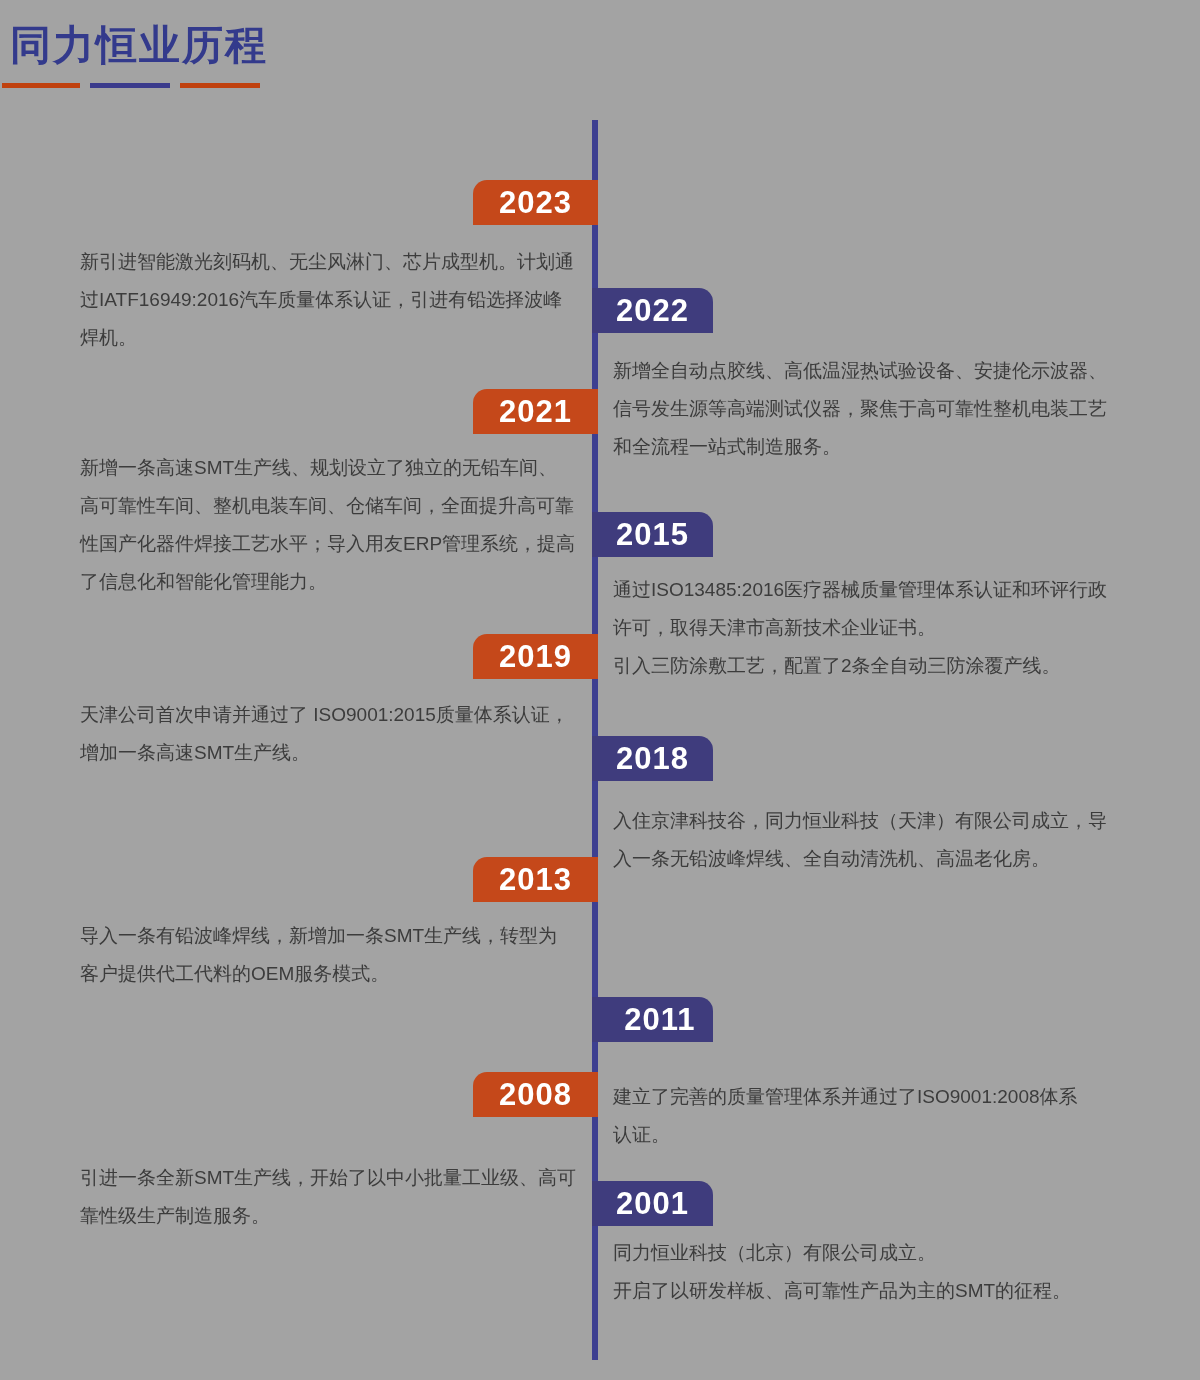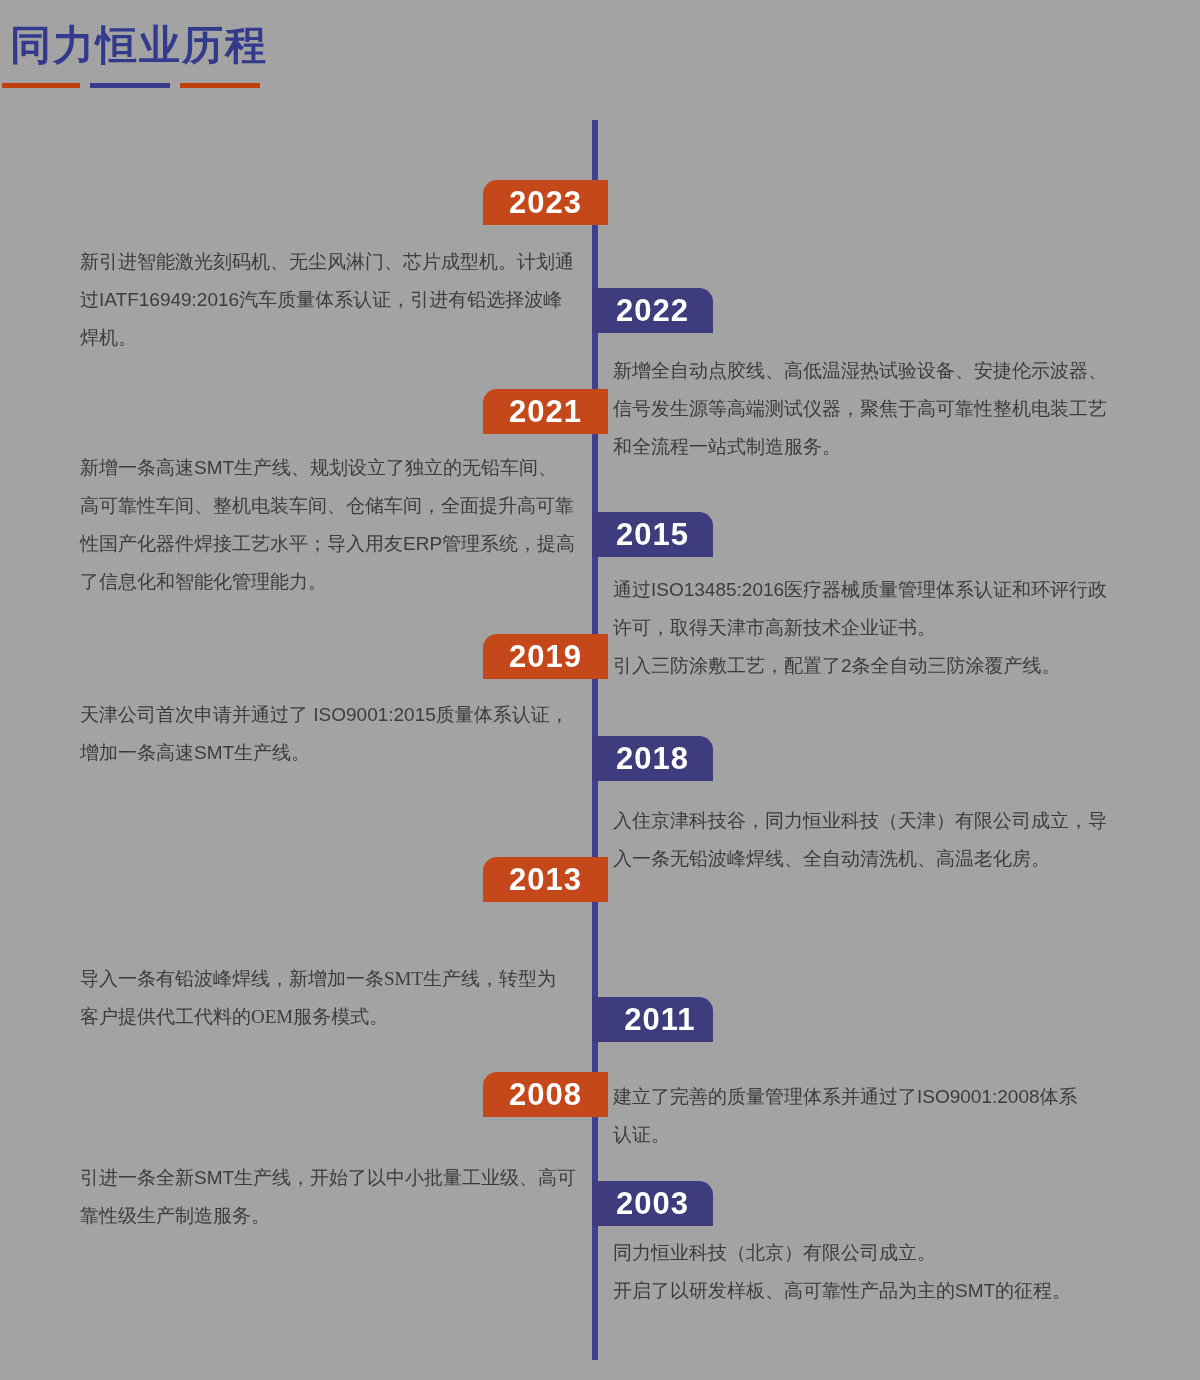--- a/index.html
+++ b/index.html
@@ -41,21 +41,21 @@
     height: 45px;
     line-height: 45px;
     text-align: center;
     color: #ffffff;
     font-weight: bold;
     font-size: 31px;
     letter-spacing: 1px;
     box-sizing: border-box;
   }
   .badge.left {
-    left: 483px;
+    left: 473px;
     width: 125px;
     border-radius: 14px 0 0 0;
     background: var(--badge-orange, #C5481A);
   }
   .badge.right {
     left: 592px;
     width: 121px;
     border-radius: 0 14px 0 0;
     background: var(--badge-blue, #3F3C7D);
   }
@@ -97,25 +97,25 @@
       <div class="desc right" style="top: 571px;">通过ISO13485:2016医疗器械质量管理体系认证和环评行政
 许可，取得天津市高新技术企业证书。
 引入三防涂敷工艺，配置了2条全自动三防涂覆产线。</div>
       <div class="badge left" style="top: 634px;">2019</div>
       <div class="desc left" style="top: 696px;">天津公司首次申请并通过了 ISO9001:2015质量体系认证，
 增加一条高速SMT生产线。</div>
       <div class="badge right" style="top: 736px;">2018</div>
       <div class="desc right" style="top: 802px;">入住京津科技谷，同力恒业科技（天津）有限公司成立，导
 入一条无铅波峰焊线、全自动清洗机、高温老化房。</div>
       <div class="badge left" style="top: 857px;">2013</div>
-      <div class="desc left" style="top: 960px; font-family: Liberation Serif, serif;">导入一条有铅波峰焊线，新增加一条SMT生产线，转型为
+      <div class="desc left" style="top: 917px;">导入一条有铅波峰焊线，新增加一条SMT生产线，转型为
 客户提供代工代料的OEM服务模式。</div>
       <div class="badge right" style="top: 997px; padding-left: 15px;">2011</div>
       <div class="desc right" style="top: 1078px;">建立了完善的质量管理体系并通过了ISO9001:2008体系
 认证。</div>
       <div class="badge left" style="top: 1072px;">2008</div>
       <div class="desc left" style="top: 1132px; margin-top: 27px;">引进一条全新SMT生产线，开始了以中小批量工业级、高可
 靠性级生产制造服务。</div>
-      <div class="badge right" style="top: 1181px;">2003</div>
+      <div class="badge right" style="top: 1181px;">2001</div>
       <div class="desc right" style="top: 1234px;">同力恒业科技（北京）有限公司成立。
 开启了以研发样板、高可靠性产品为主的SMT的征程。</div>
     </div>
 </div>
 
 </body></html>

